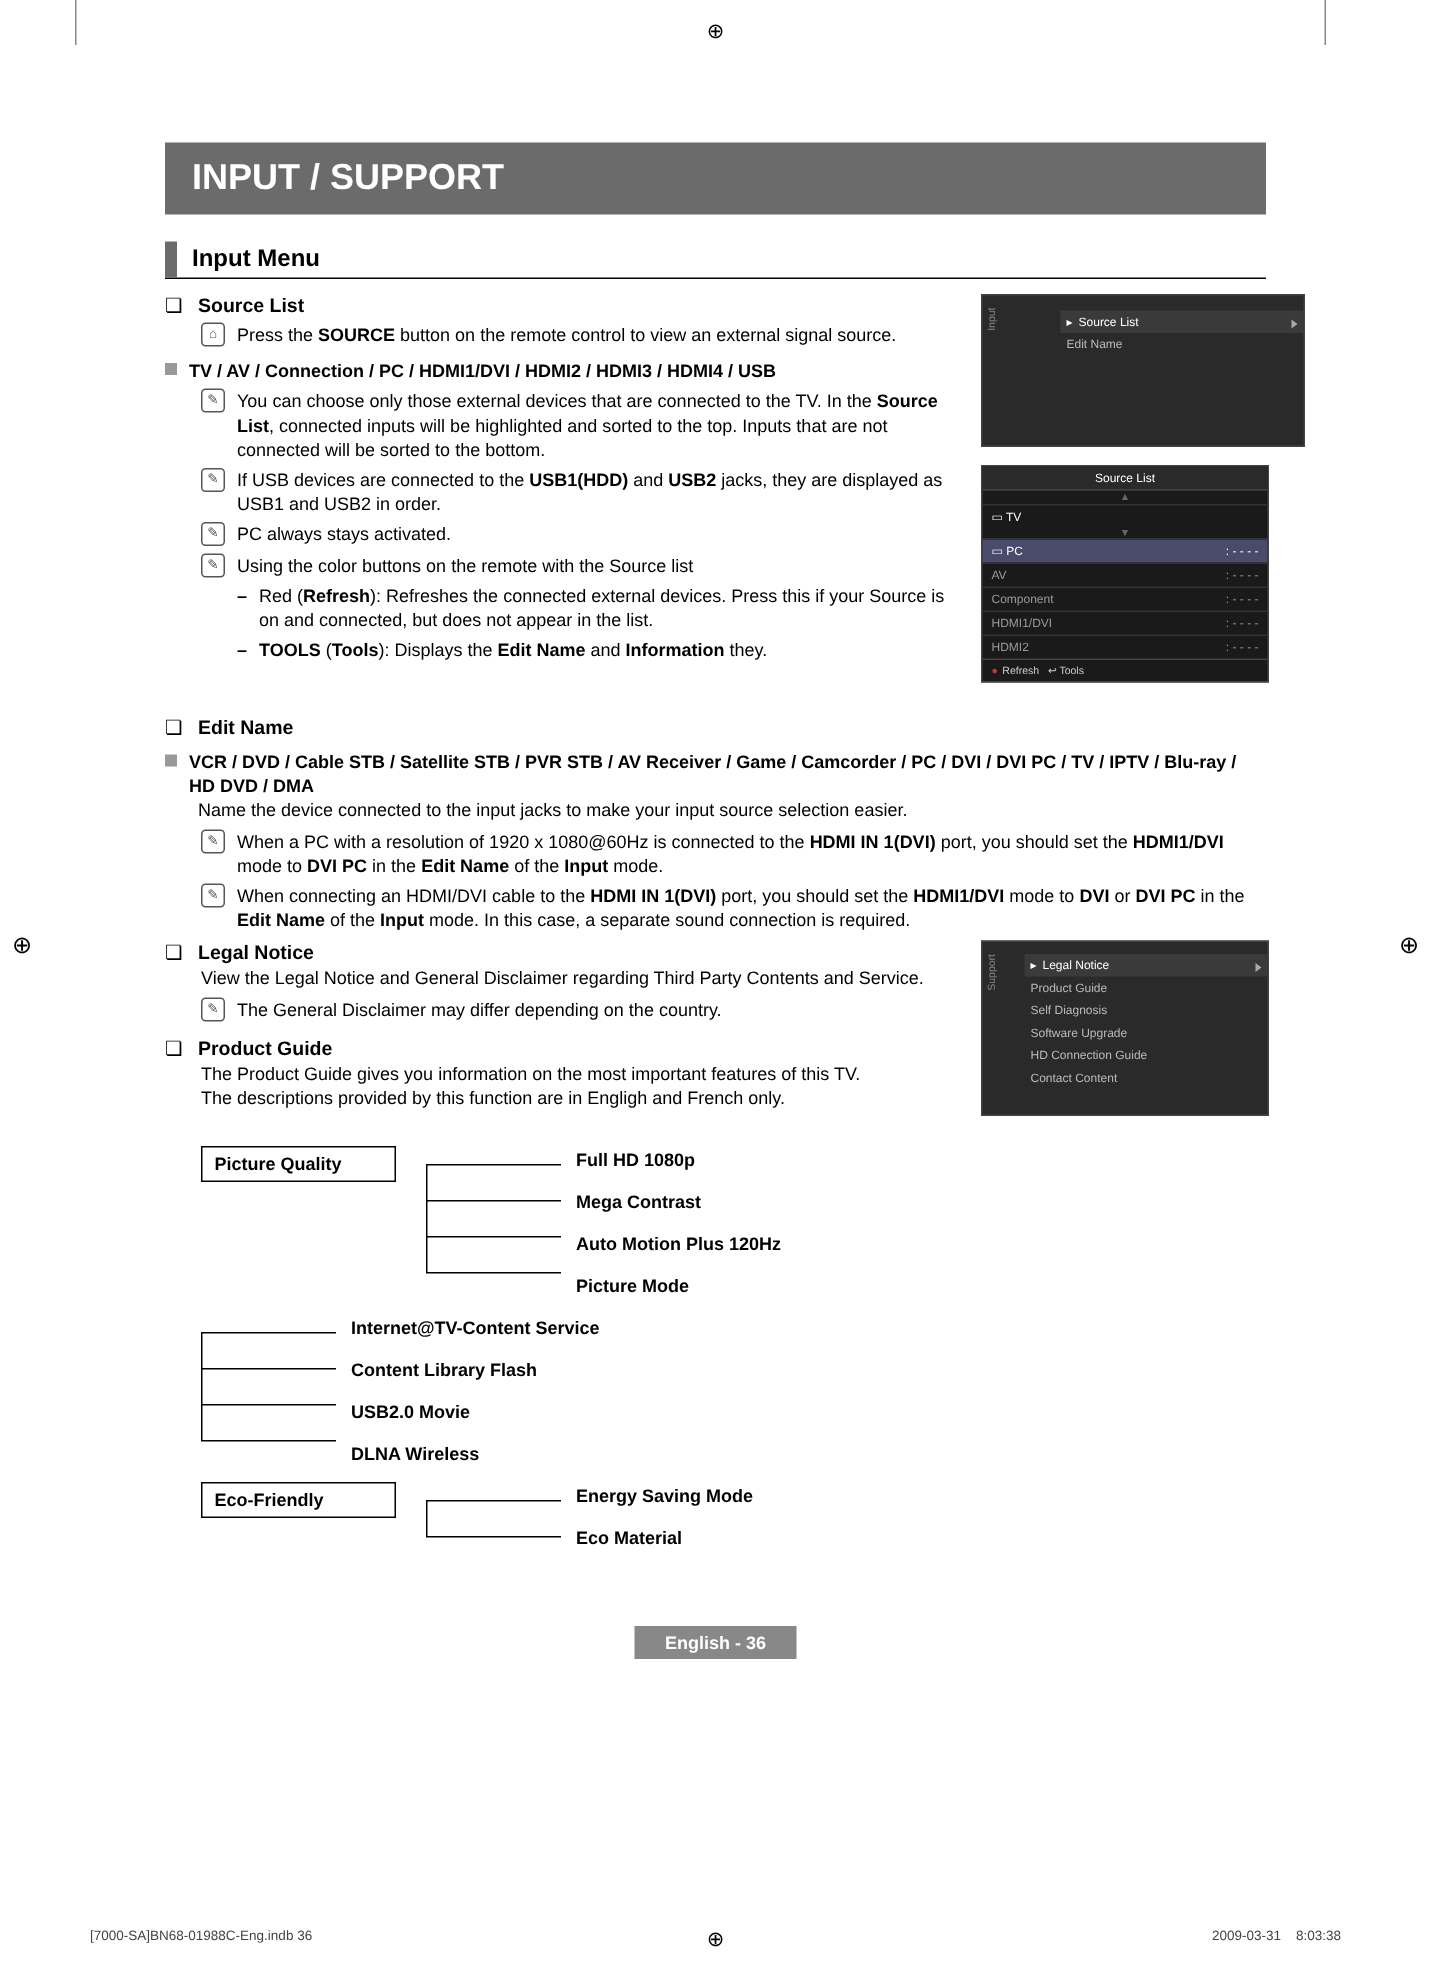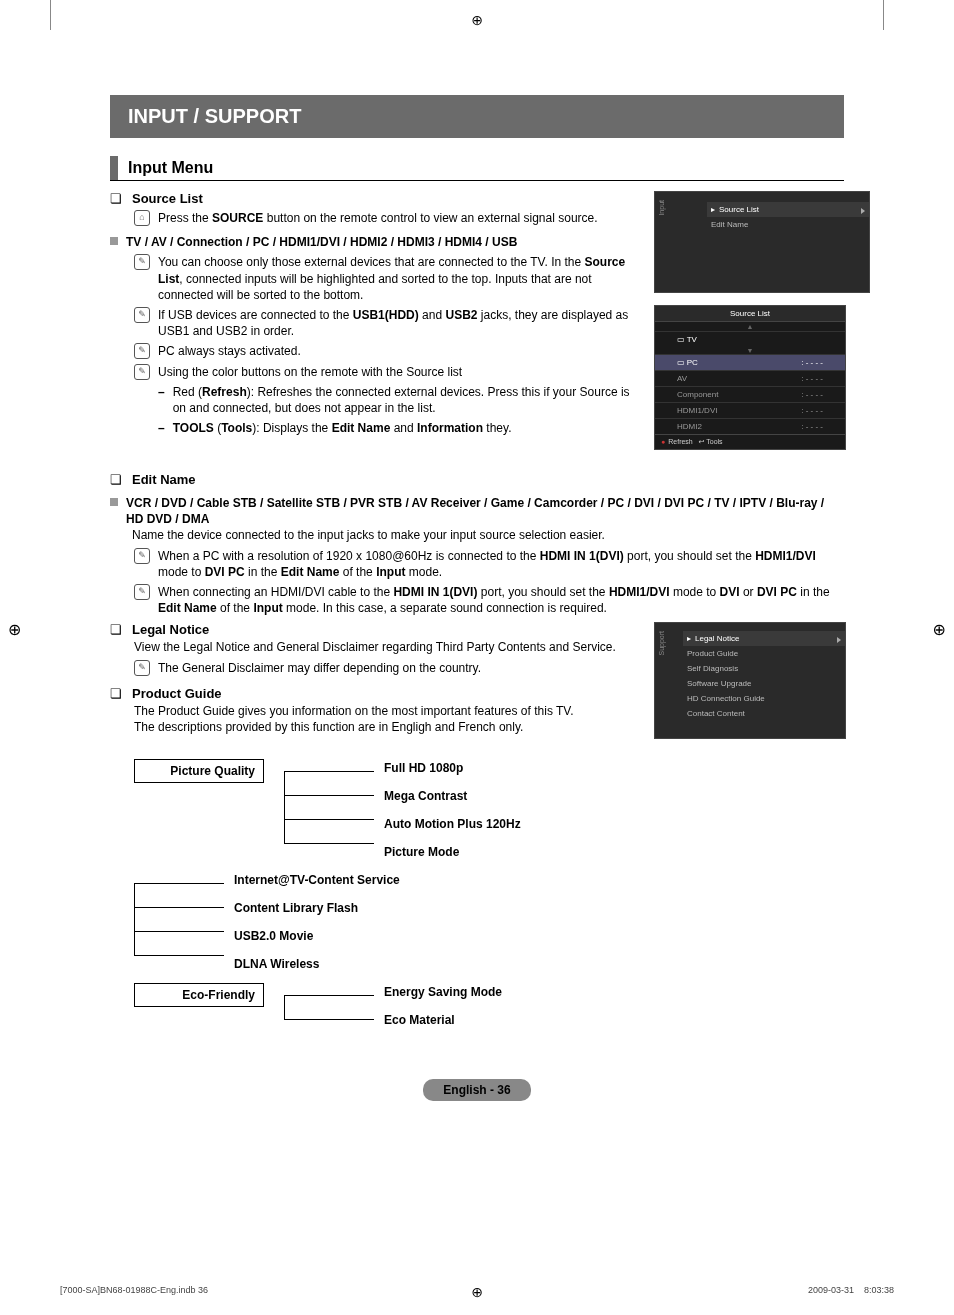--- a/index.html
+++ b/index.html
@@ -29,21 +29,21 @@
   .side-left { position:absolute; top:620px; left:8px; font-size:16px;}
   .side-right { position:absolute; top:620px; right:8px; font-size:16px;}
   .content {
     margin-left: 60px;
     margin-right: 60px;
     margin-top: 75px;
   }
   .title-bar {
     background: #6b6b6b;
     color: #fff;
-    font-size: 20px;
+    font-size: 24px;
     font-weight: bold;
     padding: 10px 18px;
   }
   .section-title-row {
     border-bottom: 1px solid #000;
     margin-top: 18px;
     margin-bottom: 10px;
   }
   .section-title {
     display: inline-block;
@@ -147,57 +147,57 @@
     color:#999;
   }
   .src-head {
     background:#2a2a2a;
     color:#fff;
     text-align:center;
     padding:3px;
     border-bottom:1px solid #444;
   }
   .src-row {
-    padding:3px 22px;
+    padding:3px 6px;
     display:flex;
     justify-content:space-between;
     border-top:1px solid #333;
     text-align:right;
   }
   .src-row.active { background:#4a4a6a; color:#fff;}
   .src-foot {
     padding:3px 6px;
     font-size:7px;
     border-top:1px solid #444;
     color:#ccc;
   }
   .red-dot::before { content:"●"; color:#c33; margin-right:3px;}
   
   .tree { margin-top:8px; margin-left:24px; font-size:12px;}
   .tree-box {
     border:1px solid #000;
     padding:4px 8px;
     font-weight:bold;
     width:130px;
-    text-align:right;
+    text-align:left;
     box-sizing:border-box;
   }
   .tree-leaf { font-weight:bold; padding:2px 0;}
   .pg-num {
     text-align:center;
     margin-top:40px;
   }
   .pg-pill {
     display:inline-block;
     background:#888;
-    color:#000000;
+    color:#ffffff;
     font-weight:bold;
     font-size:12px;
     padding:4px 20px;
-    border-radius:10px;
+    border-radius:0;
   }
   .footer {
     position:absolute;
     bottom:20px;
     left:60px;
     right:60px;
     font-size:9px;
     color:#444;
     display:flex;
     justify-content:space-between;

